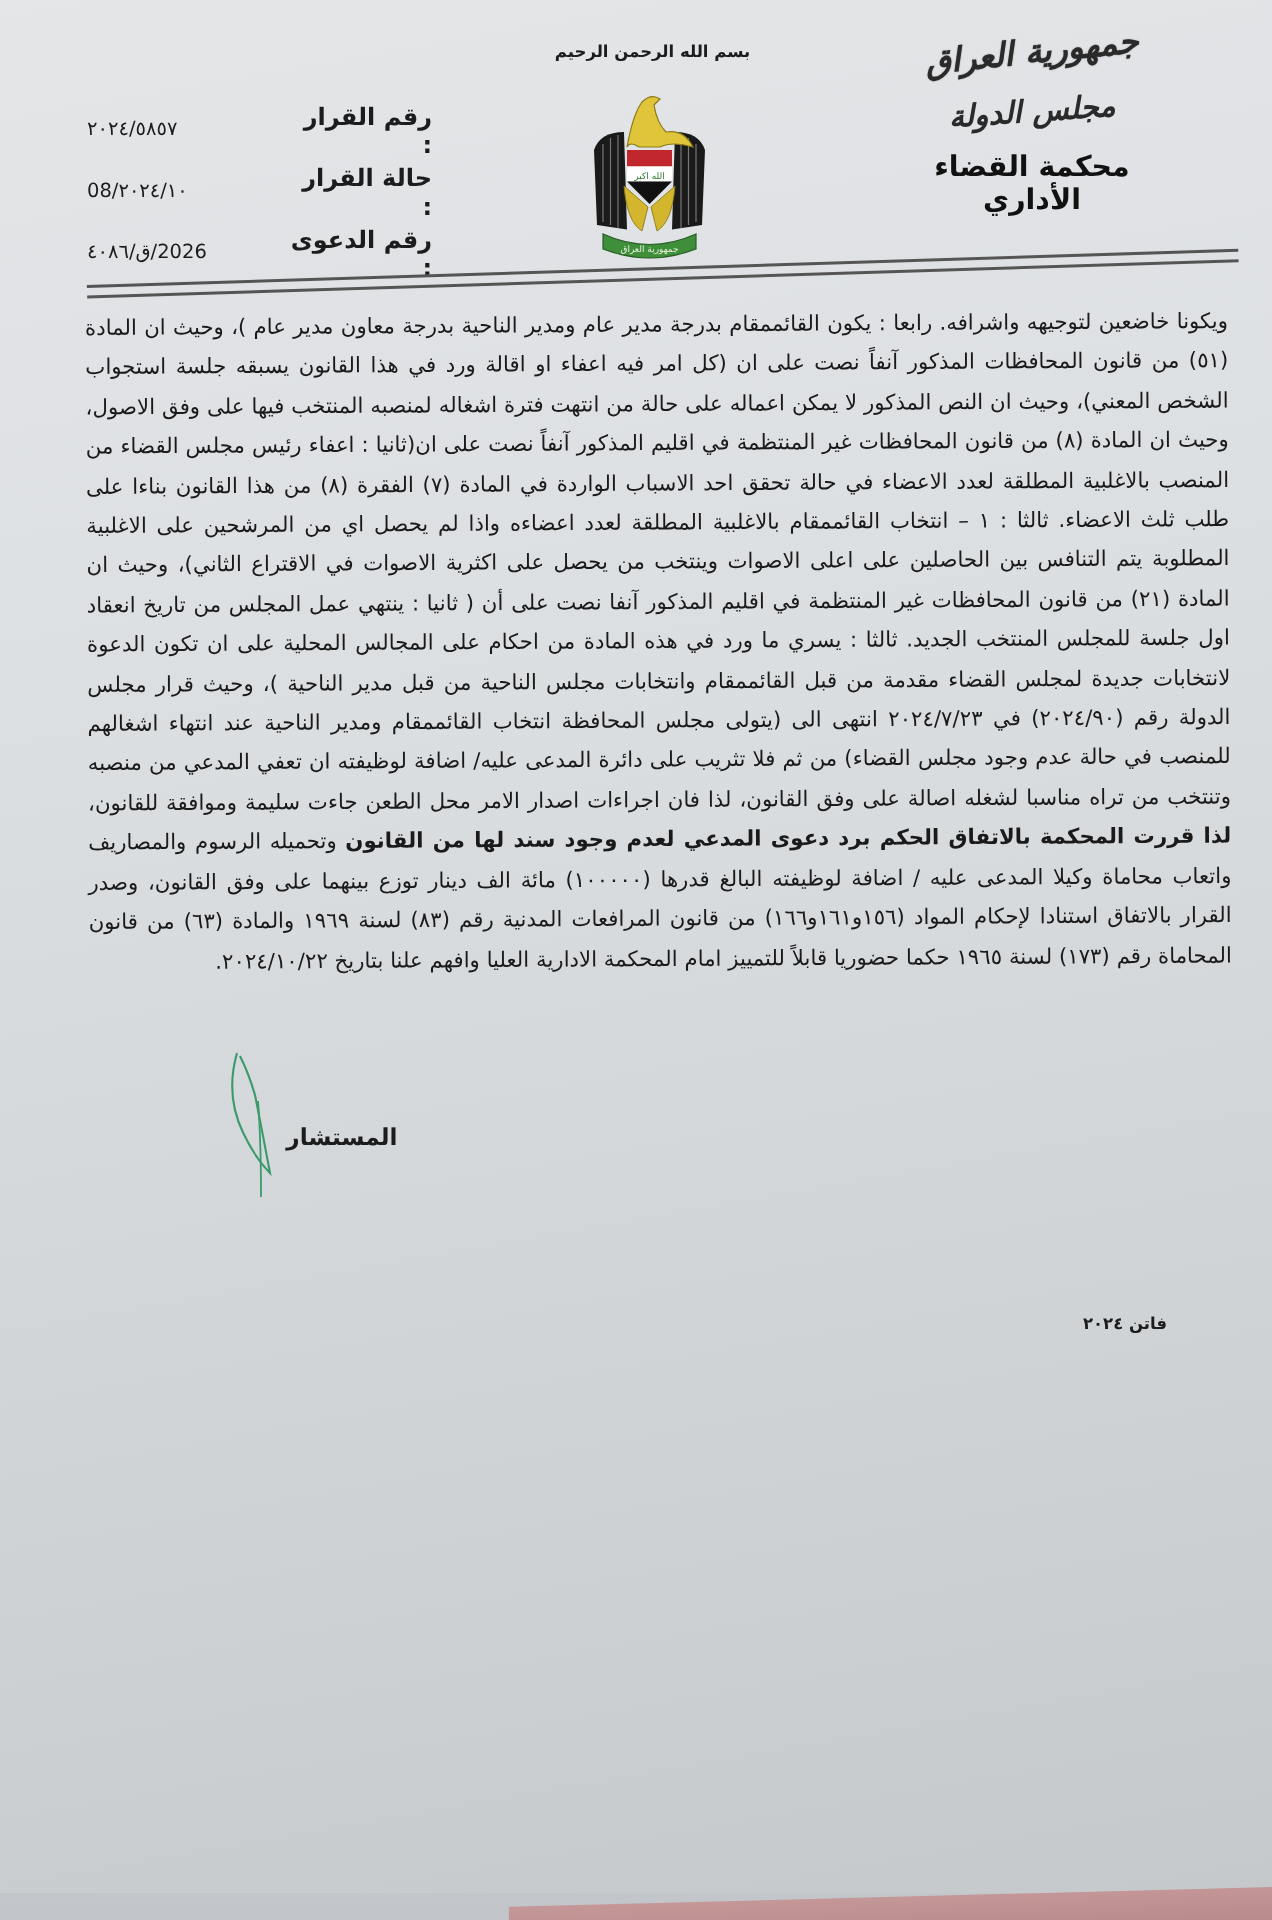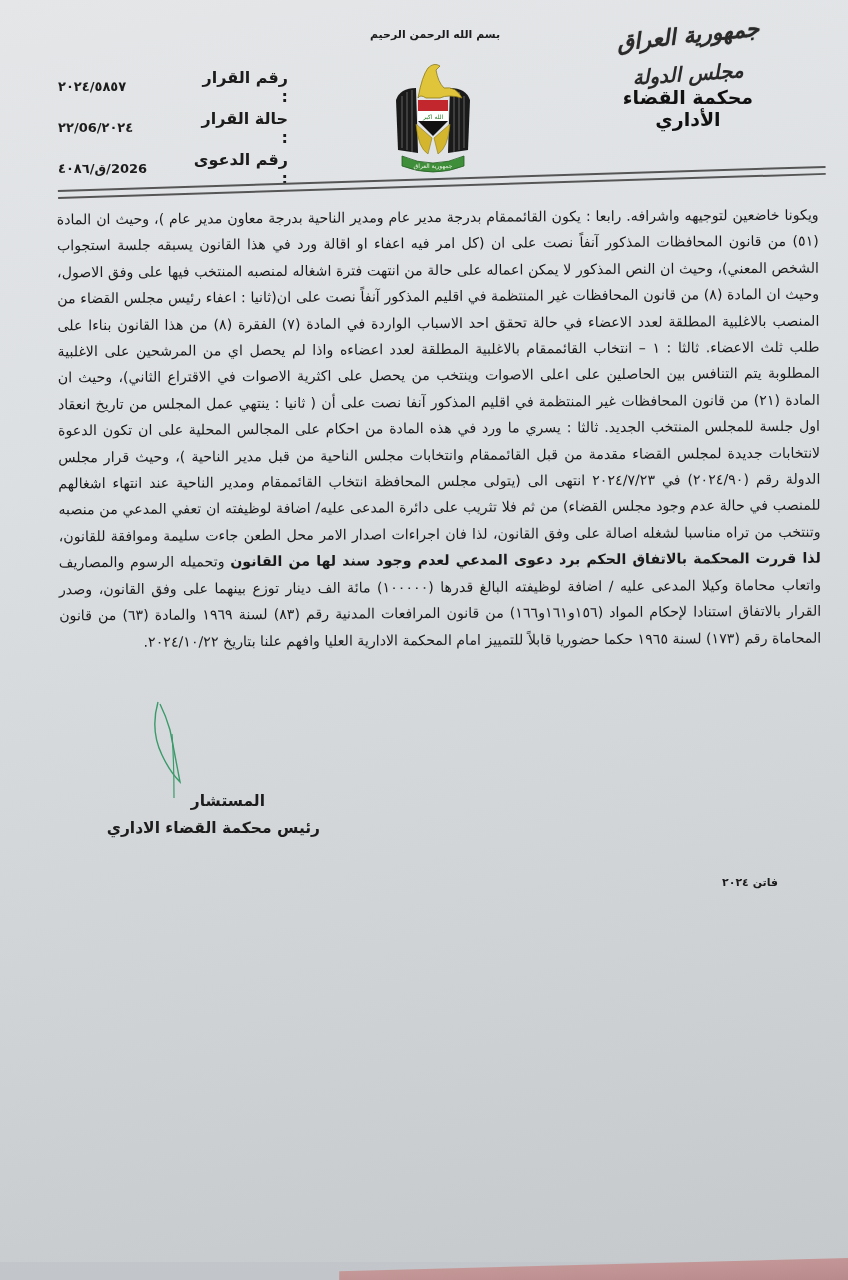--- a/index.html
+++ b/index.html
@@ -60,20 +60,21 @@
       font-size: 20px;
       font-style: italic;
       font-weight: bold;
       color: #2a2a2a;
       transform: rotate(-4deg);
       margin-top: 14px;
     }
     .court-name {
       font-size: 19px;
       font-weight: bold;
+      margin-top: 14px;
       color: #111;
     }
     .emblem {
       position: absolute;
       top: 58px; left: 388px;
       width: 90px; height: 118px;
     }
     .meta-block {
       position: absolute;
       top: 66px; left: 58px;
@@ -87,21 +88,21 @@
       height: 41px;
     }
     .meta-label {
       font-size: 16px;
       font-weight: bold;
       width: 95px;
       text-align: right;
     }
     .meta-value {
       font-size: 13px;
-      font-weight: bold;
+      font-weight: normal;
       letter-spacing: 1px;
       text-align: center;
     }
     .divider {
       position: absolute;
       left: 58px; top: 190px;
       width: 768px; height: 5px;
       border-top: 2px solid #555;
       border-bottom: 2px solid #555;
       transform: rotate(-1.8deg);
@@ -124,21 +125,20 @@
     .body-text .bold { font-weight: bold; }
     .signature-block {
       position: absolute;
       top: 745px; left: 55px;
       width: 265px;
       direction: rtl;
       text-align: right;
       font-weight: bold;
       font-size: 15.5px;
       line-height: 27px;
-      margin-top: 43px;
     }
     .sig-title { padding-right: 55px; }
     .sig-scribble {
       position: absolute;
       left: 140px; top: 700px;
       width: 60px; height: 100px;
     }
     .footer-note {
       position: absolute;
       top: 876px; left: 700px;
@@ -189,40 +189,39 @@
     <text x="45" y="110" font-size="6" text-anchor="middle" fill="#e8f0e0" font-family="DejaVu Sans, sans-serif">جمهورية العراق</text>
   </svg>
 
   <div class="meta-block">
     <div class="meta-row">
       <span class="meta-label">رقم القرار :</span>
       <span class="meta-value">٢٠٢٤/٥٨٥٧</span>
     </div>
     <div class="meta-row">
       <span class="meta-label">حالة القرار :</span>
-      <span class="meta-value">٢٠٢٤/06/٢٢</span>
+      <span class="meta-value">٢٠٢٤/١٠/08</span>
     </div>
     <div class="meta-row">
       <span class="meta-label">رقم الدعوى :</span>
       <span class="meta-value">2026/ق/٤٠٨٦</span>
     </div>
   </div>
 
   <div class="divider"></div>
 
   <div class="body-text">
     <p><span>ويكونا خاضعين لتوجيهه واشرافه.  رابعا : يكون القائممقام بدرجة مدير عام ومدير الناحية بدرجة معاون مدير عام )، وحيث ان المادة (٥١) من قانون المحافظات المذكور آنفاً نصت على ان (كل امر فيه اعفاء او اقالة ورد في هذا القانون يسبقه جلسة استجواب الشخص المعني)، وحيث ان النص المذكور لا يمكن اعماله على حالة من انتهت فترة اشغاله لمنصبه المنتخب فيها على وفق الاصول،  وحيث ان المادة (٨) من قانون المحافظات غير المنتظمة في اقليم المذكور آنفاً نصت على ان(ثانيا : اعفاء رئيس مجلس القضاء من المنصب بالاغلبية المطلقة لعدد الاعضاء في حالة تحقق احد الاسباب الواردة في المادة (٧) الفقرة (٨) من هذا القانون بناءا على طلب ثلث الاعضاء. ثالثا : ١ – انتخاب القائممقام بالاغلبية المطلقة لعدد اعضاءه واذا لم يحصل اي من المرشحين على الاغلبية المطلوبة يتم التنافس بين الحاصلين على اعلى الاصوات وينتخب من يحصل على اكثرية الاصوات في الاقتراع الثاني)، وحيث ان المادة (٢١) من قانون المحافظات غير المنتظمة في اقليم المذكور آنفا نصت على أن ( ثانيا : ينتهي عمل المجلس من تاريخ انعقاد اول جلسة للمجلس المنتخب الجديد. ثالثا : يسري ما ورد في هذه المادة من احكام على المجالس المحلية على ان تكون الدعوة لانتخابات جديدة لمجلس القضاء مقدمة من قبل القائممقام وانتخابات مجلس الناحية من قبل مدير الناحية )، وحيث قرار مجلس الدولة رقم (٢٠٢٤/٩٠) في ٢٠٢٤/٧/٢٣ انتهى الى (يتولى مجلس المحافظة انتخاب القائممقام ومدير الناحية عند انتهاء اشغالهم للمنصب في حالة عدم وجود مجلس القضاء) من ثم فلا تثريب على دائرة المدعى عليه/ اضافة لوظيفته ان تعفي المدعي من منصبه وتنتخب من تراه مناسبا لشغله اصالة على وفق القانون، لذا فان اجراءات اصدار الامر محل الطعن جاءت سليمة وموافقة للقانون، </span><span class="bold">لذا قررت المحكمة بالاتفاق الحكم برد دعوى المدعي لعدم وجود سند لها من القانون</span><span> وتحميله الرسوم والمصاريف واتعاب محاماة وكيلا المدعى عليه / اضافة لوظيفته البالغ قدرها (١٠٠٠٠٠) مائة الف دينار توزع بينهما على وفق القانون، وصدر القرار بالاتفاق استنادا لإحكام المواد (١٥٦و١٦١و١٦٦) من قانون المرافعات المدنية رقم (٨٣) لسنة ١٩٦٩ والمادة (٦٣) من قانون المحاماة رقم (١٧٣) لسنة ١٩٦٥ حكما حضوريا قابلاً للتمييز امام المحكمة الادارية العليا وافهم علنا بتاريخ ٢٠٢٤/١٠/٢٢.</span></p>
   </div>
 
   <svg class="sig-scribble" viewBox="0 0 60 100">
     <path d="M18 2 Q10 30 22 55 Q30 72 40 82 Q34 50 30 30 Q26 16 20 4" fill="none" stroke="#3a9a6a" stroke-width="1.4"></path>
     <path d="M32 34 Q34 60 34 98" fill="none" stroke="#3a9a6a" stroke-width="1.2"></path>
   </svg>
 
   <div class="signature-block">
     <div class="sig-title">المستشار</div>
-    <div>رئيس محكمة القضاء الاداري</div>
   </div>
 
   <div class="footer-note">فاتن ٢٠٢٤</div>
 </div>
 
 <div class="bottom-edge"></div>
 
 </body></html>

